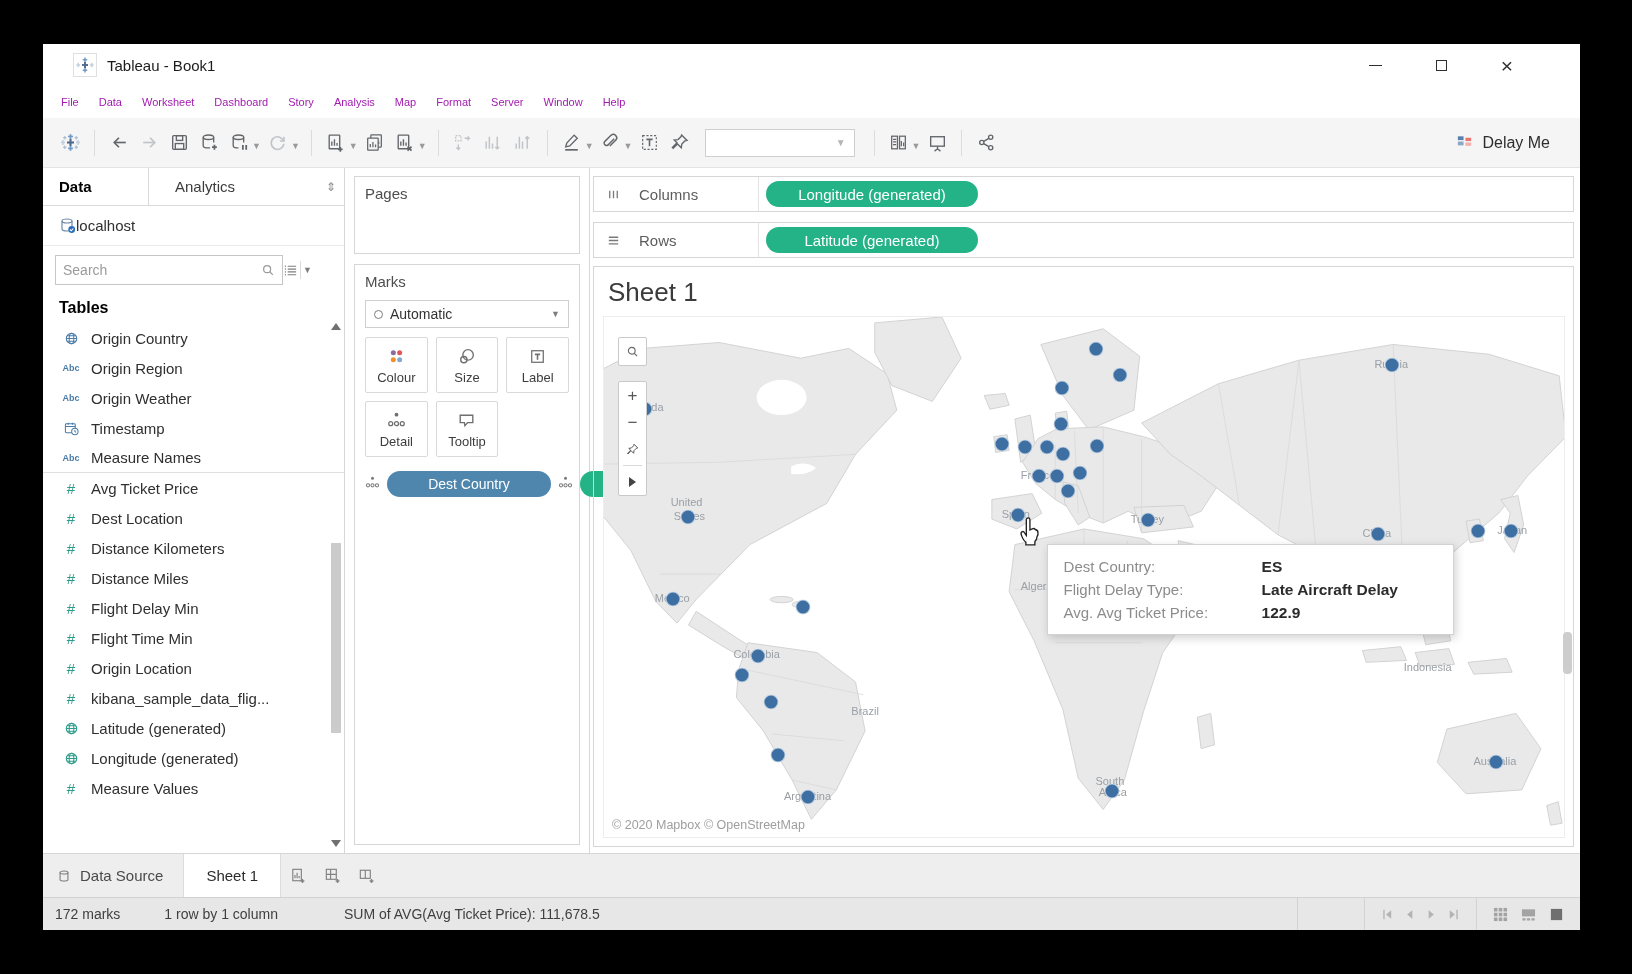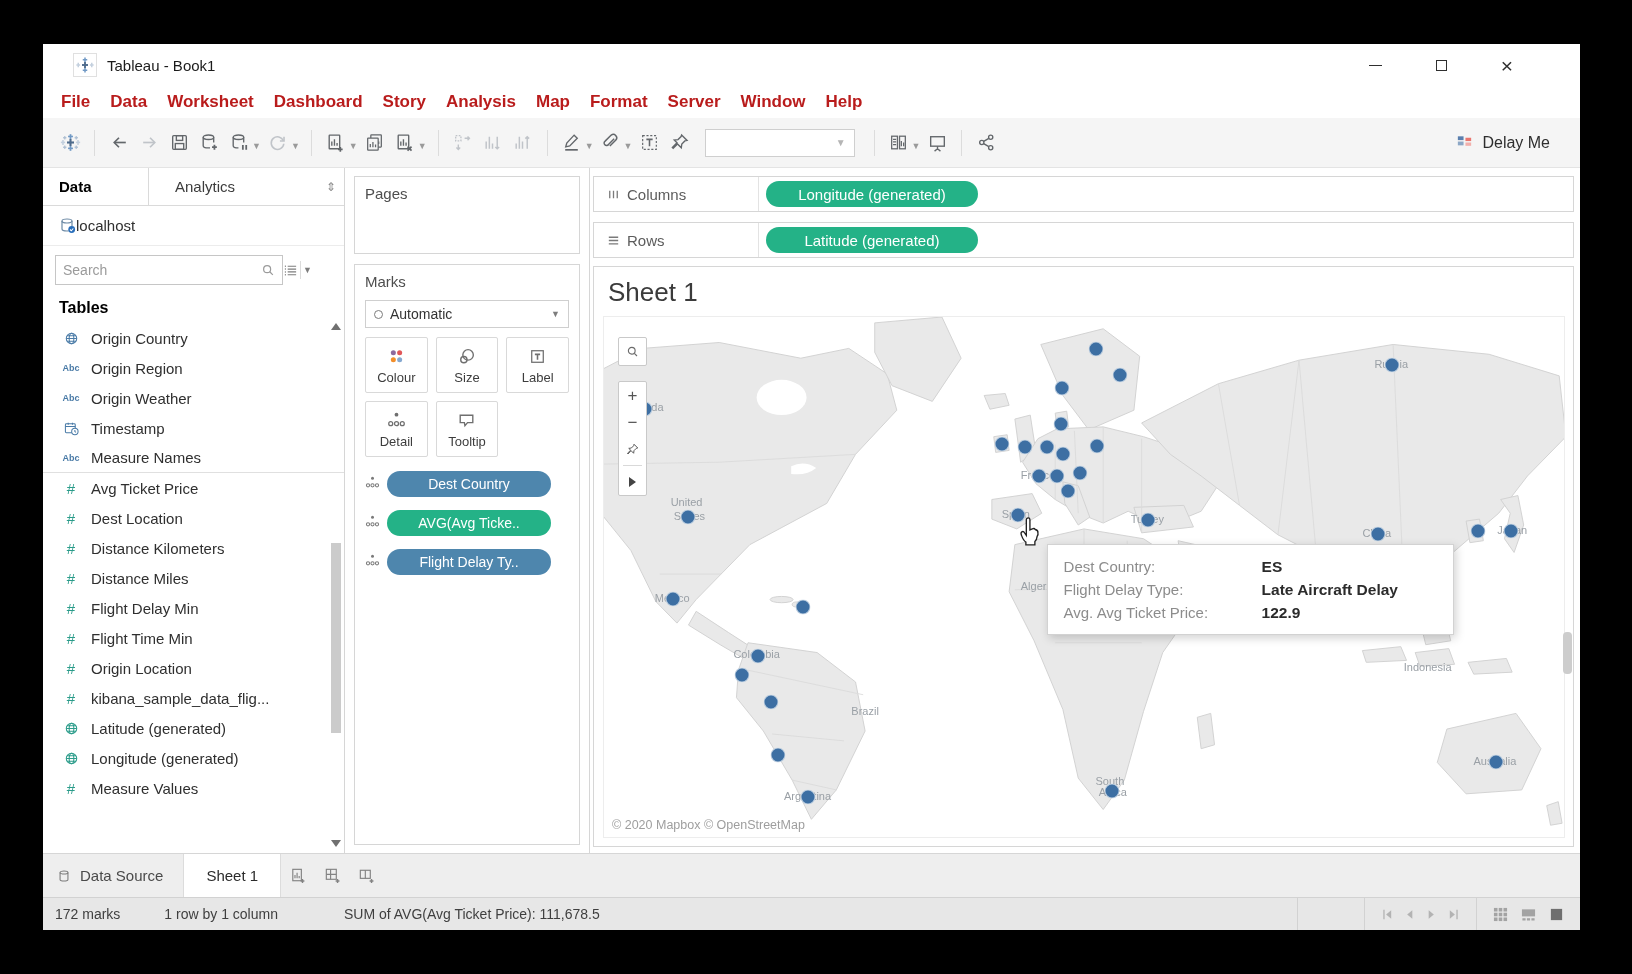--- a/index.html
+++ b/index.html
@@ -13,21 +13,21 @@
   .titlebar .logo { width:24px; height:24px; border:1px solid #e0e0e0; display:flex; align-items:center; justify-content:center; }
   .titlebar .title { margin-left:10px; font-size:15px; color:#1b1b1b; }
   .win-controls { margin-left:auto; display:flex; align-items:center; gap:44px; margin-right:62px; }
   .wc { width:22px; height:22px; display:flex; align-items:center; justify-content:center; color:#2f2f2f; cursor:default; }
   .wc-min-glyph { width:13px; border-top:1.5px solid #2f2f2f; }
   .wc-max-glyph { width:11px; height:11px; border:1.4px solid #2f2f2f; }
   .wc-close { font-size:21px; line-height:1; }
 
   
   .menubar { height:32px; display:flex; align-items:center; padding-left:8px; background:#fff; flex:0 0 auto; }
-  .menu-item { padding:0 10px; font-size:17px; color:#b91c1c; cursor:default;font-weight:bold; }
+  .menu-item { padding:0 10px; font-size:11px; color:#a21caf; cursor:default; }
 
   
   .toolbar { height:50px; background:#f5f5f5; border-bottom:1px solid #e4e4e4; display:flex; align-items:center; padding:0 12px; flex:0 0 auto; }
   .tb-group { display:flex; align-items:center; }
   .tb-sep { width:1px; height:26px; background:#dcdcdc; margin:0 9px; }
   .tb-btn { min-width:30px; height:32px; display:flex; align-items:center; justify-content:center; color:#63676b; }
   .tb-btn.disabled { color:#c0c4c9; }
   .tb-btn svg { width:21px; height:21px; }
   .tb-caret { font-size:9px; color:#9a9a9a; margin:6px 2px 0 -2px; }
   .tb-combo { width:150px; height:28px; background:#fff; border:1px solid #cfcfcf; margin:0 10px; display:flex; align-items:center; justify-content:flex-end; padding-right:8px; color:#b5b5b5; font-size:10px; }
@@ -74,31 +74,31 @@
   .card { border:1px solid #d6d6d6; padding:8px 10px; font-size:15px; color:#4e4e4e; flex:0 0 auto; }
   .card-pages { height:78px; margin-bottom:10px; }
   .card-filters { height:110px; margin-bottom:10px; }
   .card-marks { flex:1 1 auto; display:flex; flex-direction:column; min-height:0; }
   .marks-select { margin-top:10px; height:28px; border:1px solid #cfcfcf; display:flex; align-items:center; gap:7px; padding:0 8px; font-size:14px; color:#333; }
   .marks-select .circ { width:9px; height:9px; border:1.2px solid #7c7c7c; border-radius:50%; }
   .marks-select .caret { margin-left:auto; }
   .marks-grid { margin-top:9px; display:grid; grid-template-columns:repeat(3,1fr); gap:8px; }
   .mark-btn { border:1px solid #d9d9d9; border-radius:2px; height:56px; display:flex; flex-direction:column; align-items:center; justify-content:center; gap:3px; font-size:13px; color:#3d3d3d; background:#fff; }
   .mark-btn svg { width:21px; height:21px; }
-  .marks-pills { margin-top:14px; display:flex; flex-direction:column; gap:13px; }
+  .marks-pills { margin-top:14px; display:flex; flex-direction:row; gap:7px; }
   .pill-row { display:flex; align-items:center; gap:7px; }
   .pill-row svg { width:15px; height:15px; flex:0 0 auto; }
   .pill { height:26px; border-radius:13px; color:#fff; font-size:14px; display:flex; align-items:center; justify-content:center; padding:0 10px; white-space:nowrap; }
   .pill.blue { background:#4e86ad; } .pill.green { background:#24b287; }
   .pill.wide { width:164px; }
 
   
   .sheet-area { flex:1; display:flex; flex-direction:column; padding:8px 6px 6px 3px; min-width:0; min-height:0; }
   .shelf { height:36px; border:1px solid #d6d6d6; display:flex; align-items:center; background:#fff; flex:0 0 auto; }
-  .shelf-label { width:165px; align-self:stretch; display:flex; align-items:center; gap:6px; padding-left:12px; font-size:15px; color:#5c5c5c; border-right:1px solid #e3e3e3; }
+  .shelf-label { width:165px; align-self:stretch; display:flex; align-items:center; gap:18px; padding-left:12px; font-size:15px; color:#5c5c5c; border-right:1px solid #e3e3e3; }
   .shelf-label svg { width:15px; height:15px; color:#7a7a7a; }
   .shelf .pill { width:212px; margin-left:7px; font-size:15px; }
   .shelf + .shelf { margin-top:10px; }
   .worksheet { margin-top:8px; flex:1; border:1px solid #d6d6d6; display:flex; flex-direction:column; min-height:0; position:relative; }
   .sheet-title { padding:10px 0 4px 14px; font-size:26px; color:#3b3b3b; flex:0 0 auto; }
   .map-wrap { margin:4px 8px 8px 9px; flex:1; position:relative; background:#fff; border:1px solid #ededed; overflow:hidden; min-height:0; }
   .map-wrap > svg.land { position:absolute; inset:0; width:100%; height:100%; }
   .map-label { position:absolute; transform:translate(-50%,-50%); font-size:11px; color:#9aa0a6; white-space:nowrap; z-index:2; }
   .map-dot { position:absolute; width:15px; height:15px; border-radius:50%; background:#3d6fa3; border:1px solid rgba(255,255,255,.65); transform:translate(-50%,-50%); z-index:5; }
   .map-controls { position:absolute; left:14px; top:20px; z-index:20; }

